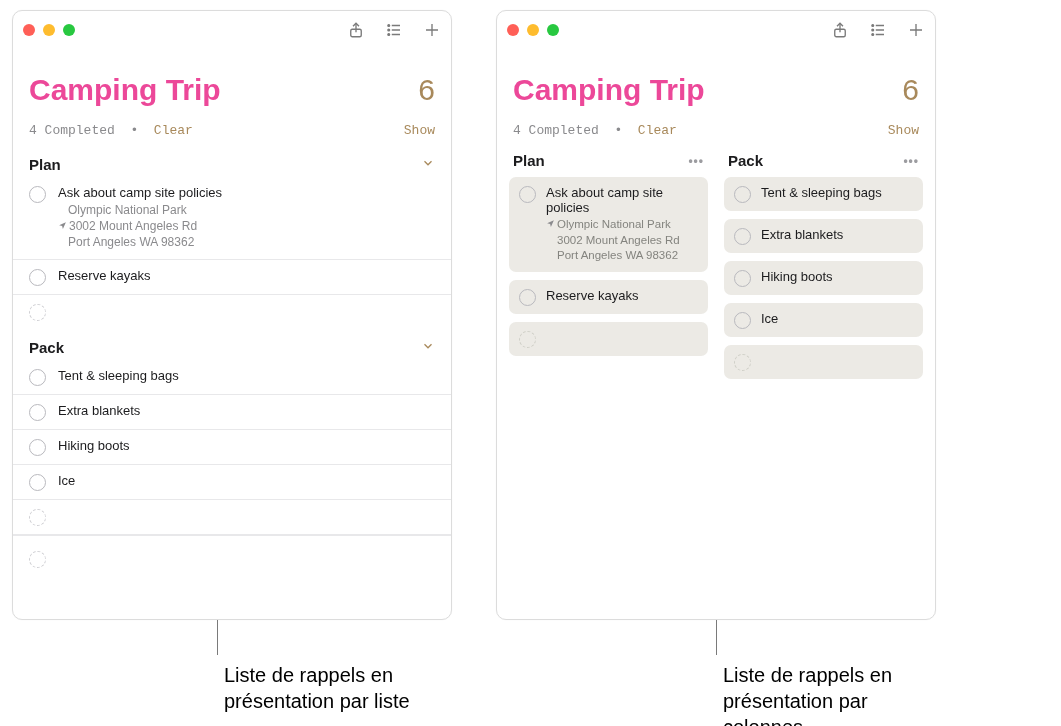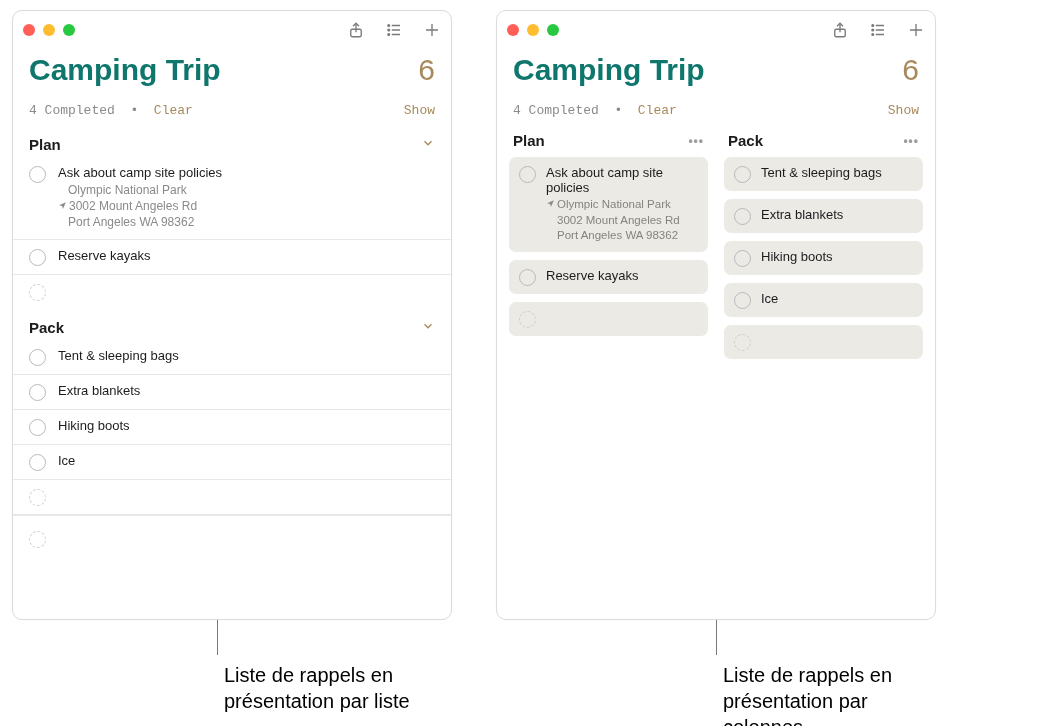--- a/index.html
+++ b/index.html
@@ -57,21 +57,22 @@
     padding: 4px 16px 6px 16px;
   }
   .title-row {
     display: flex;
     align-items: baseline;
     justify-content: space-between;
   }
   .list-title {
     font-size: 30px;
     font-weight: 700;
-    color: #0f766e;
+    color: #ec4899;
+    margin-top: 20px;
   }
   .count {
     font-size: 30px;
     font-weight: 400;
     color: #a8895b;
   }
   .sub-row {
     display: flex;
     justify-content: space-between;
     margin-top: 16px;

